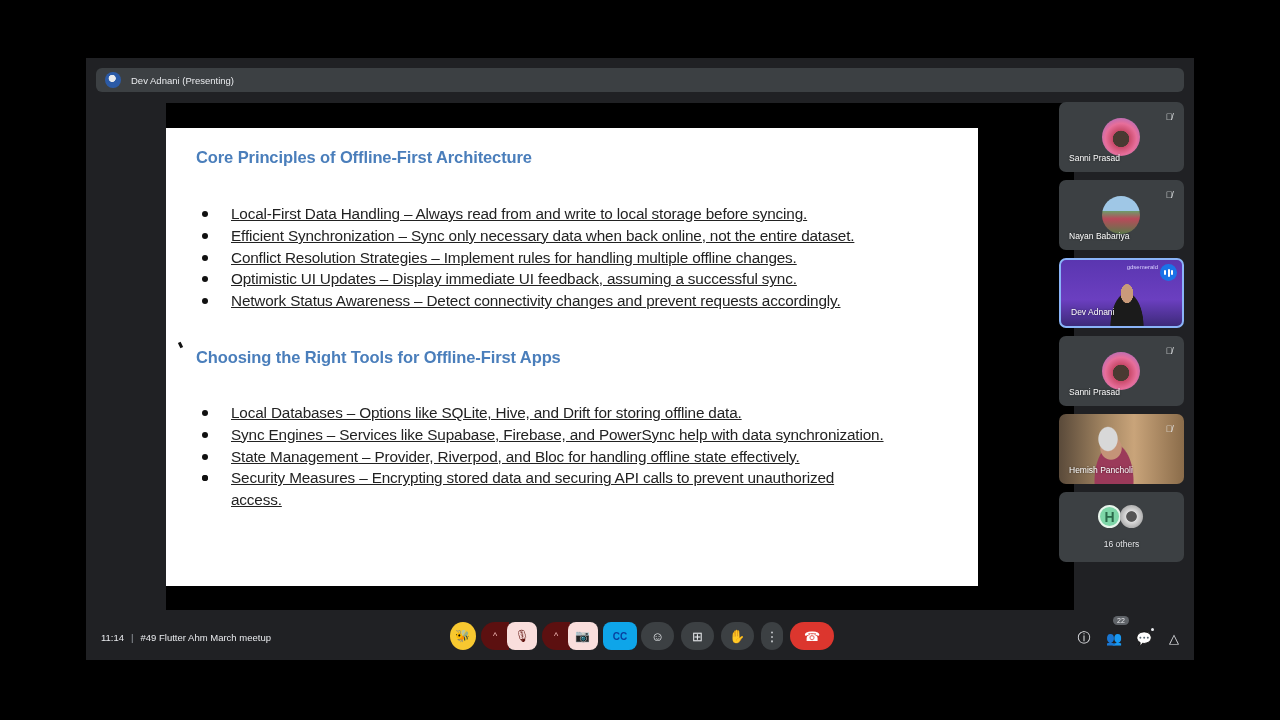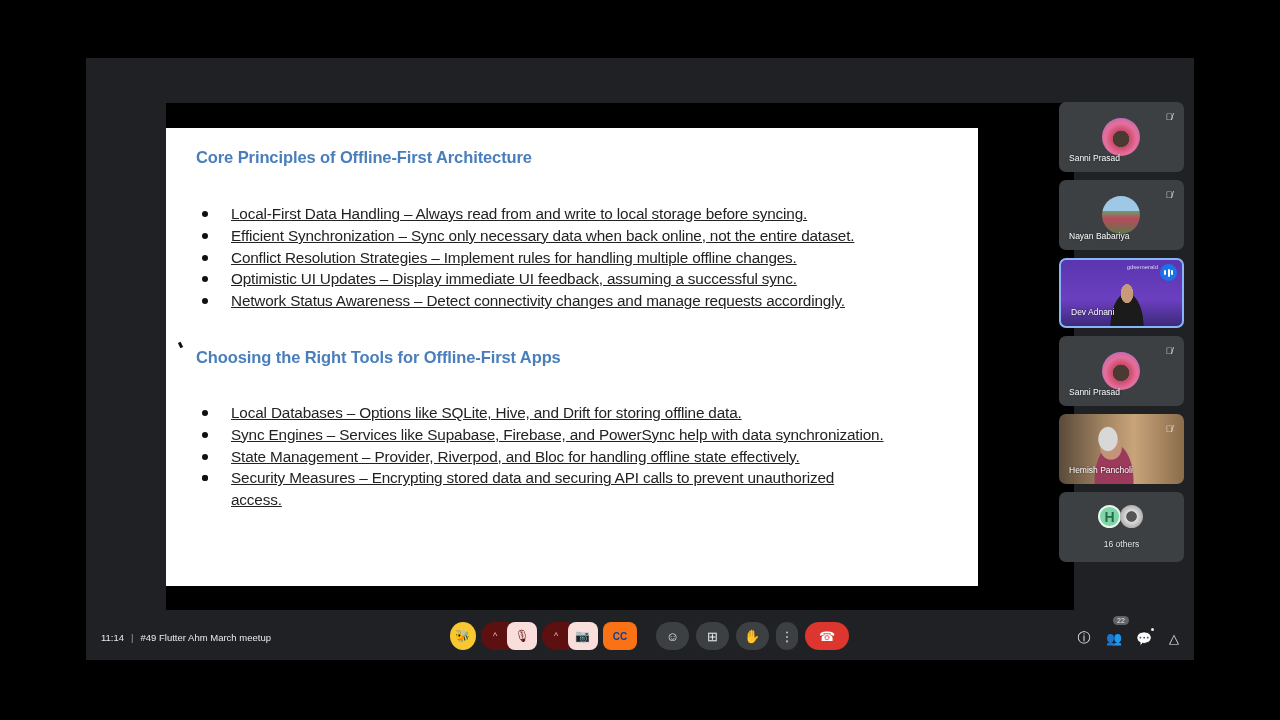--- a/index.html
+++ b/index.html
@@ -39,42 +39,46 @@
   .bottom-bar { position: absolute; left: 0; top: 560px; width: 956px; height: 42px; }
   .meeting-info { position: absolute; left: 15px; top: 14px; color: #e8eaed; font-size: 9.5px; display: flex; align-items: center; }
   .meeting-info .sep { margin: 0 7px; color: #9aa0a6; }
   .controls { position: absolute; left: 364px; top: 4px; display: flex; align-items: center; }
   .ctl { height: 28px; display: flex; align-items: center; justify-content: center; border-radius: 14px; }
   .ctl-round { width: 33px; background: #3c4043; color: #e8eaed; margin-right: 7px; font-size: 13px; }
   .ctl-bee { width: 26px; background: #f7c830; border-radius: 50%; margin-right: 5px; color: #5a4600; font-size: 12px; }
   .ctl-group { display: flex; margin-right: 5px; }
   .ctl-caret { width: 28px; background: #5c1010; color: #f2b8b5; font-size: 9px; border-radius: 14px 0 0 14px; }
   .ctl-off { width: 30px; background: #f9dedc; color: #601410; border-radius: 8px; font-size: 12px; margin-left: -2px; }
-  .ctl-cc { width: 34px; background: #f97316; color: #0842a0; border-radius: 8px; margin-right: 19px; font-size: 10px; font-weight: bold; }
+  .ctl-cc { width: 34px; background: #0ea5e9; color: #0842a0; border-radius: 8px; margin-right: 4px; font-size: 10px; font-weight: bold; }
   .ctl-more { width: 22px; background: #3c4043; color: #e8eaed; margin-right: 7px; font-size: 13px; }
   .ctl-end { width: 44px; background: #dc362e; color: #fff; font-size: 13px; }
   .right-icons { position: absolute; left: 988px; top: 10px; display: flex; align-items: center; }
   .ri { width: 20px; height: 20px; color: #e8eaed; font-size: 13px; display: flex; align-items: center; justify-content: center; margin-right: 10px; position: relative; }
   .ri .badge { position: absolute; top: -12px; left: 9px; background: #5f6368; color: #e8eaed; font-size: 7px; padding: 1px 4px; border-radius: 7px; }
   .ri .dot { position: absolute; top: 0; right: 0; width: 3px; height: 3px; border-radius: 50%; background: #e8eaed; }
 </style>
 </head>
 <body>
 
 <div class="app">
+  <div class="presenter-bar">
+    <span class="pres-avatar"></span>
+    <span class="pres-name">Dev Adnani (Presenting)</span>
+  </div>
 
   <div class="slide-frame">
     <div class="slide">
       <h2 style="top:20px">Core Principles of Offline-First Architecture</h2>
       <ul style="top:75px">
         <li><span class="bullet"></span><span>Local-First Data Handling – Always read from and write to local storage before syncing.</span></li>
         <li><span class="bullet"></span><span>Efficient Synchronization – Sync only necessary data when back online, not the entire dataset.</span></li>
         <li><span class="bullet"></span><span>Conflict Resolution Strategies – Implement rules for handling multiple offline changes.</span></li>
         <li><span class="bullet"></span><span>Optimistic UI Updates – Display immediate UI feedback, assuming a successful sync.</span></li>
-        <li><span class="bullet"></span><span>Network Status Awareness – Detect connectivity changes and manage requests accordingly.</span></li>
+        <li><span class="bullet"></span><span>Network Status Awareness – Detect connectivity changes and prevent requests accordingly.</span></li>
       </ul>
       <h2 style="top:220px">Choosing the Right Tools for Offline-First Apps</h2>
       <ul style="top:274px; width:700px">
         <li><span class="bullet"></span><span>Local Databases – Options like SQLite, Hive, and Drift for storing offline data.</span></li>
         <li><span class="bullet"></span><span>Sync Engines – Services like Supabase, Firebase, and PowerSync help with data synchronization.</span></li>
         <li><span class="bullet"></span><span>State Management – Provider, Riverpod, and Bloc for handling offline state effectively.</span></li>
         <li><span class="bullet"></span></li>
         <li style="width:680px"><span class="bullet"></span><span>Security Measures – Encrypting stored data and securing API calls to prevent unauthorized access.</span></li>
       </ul>
     </div>

